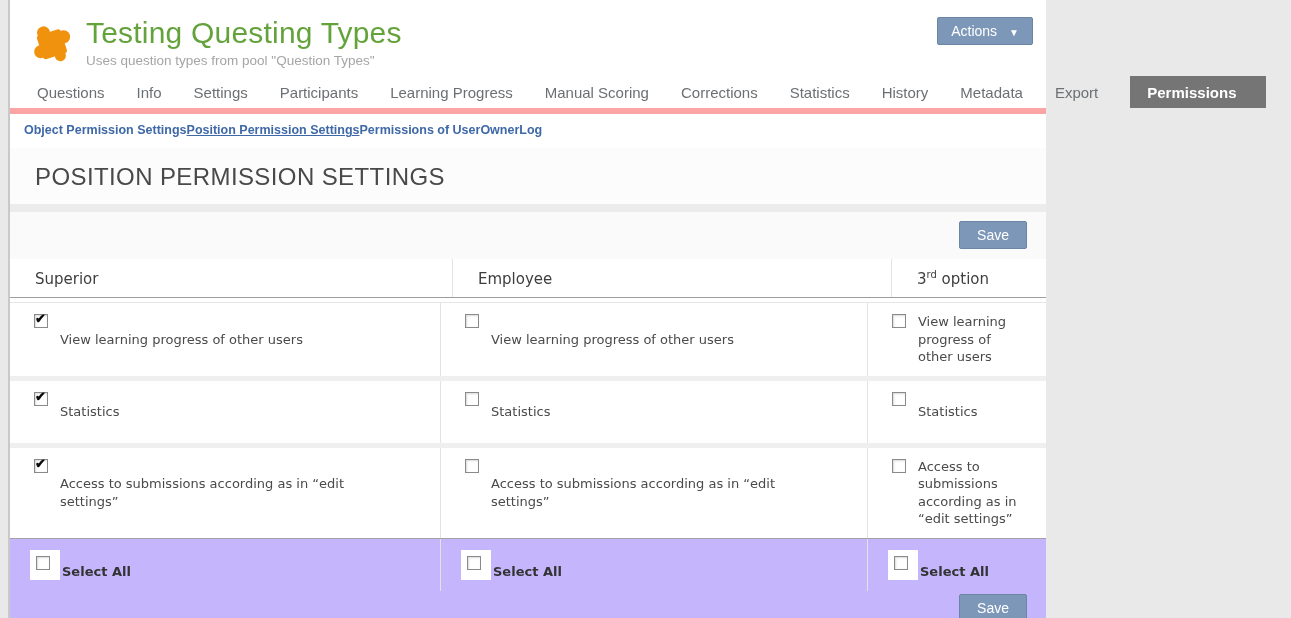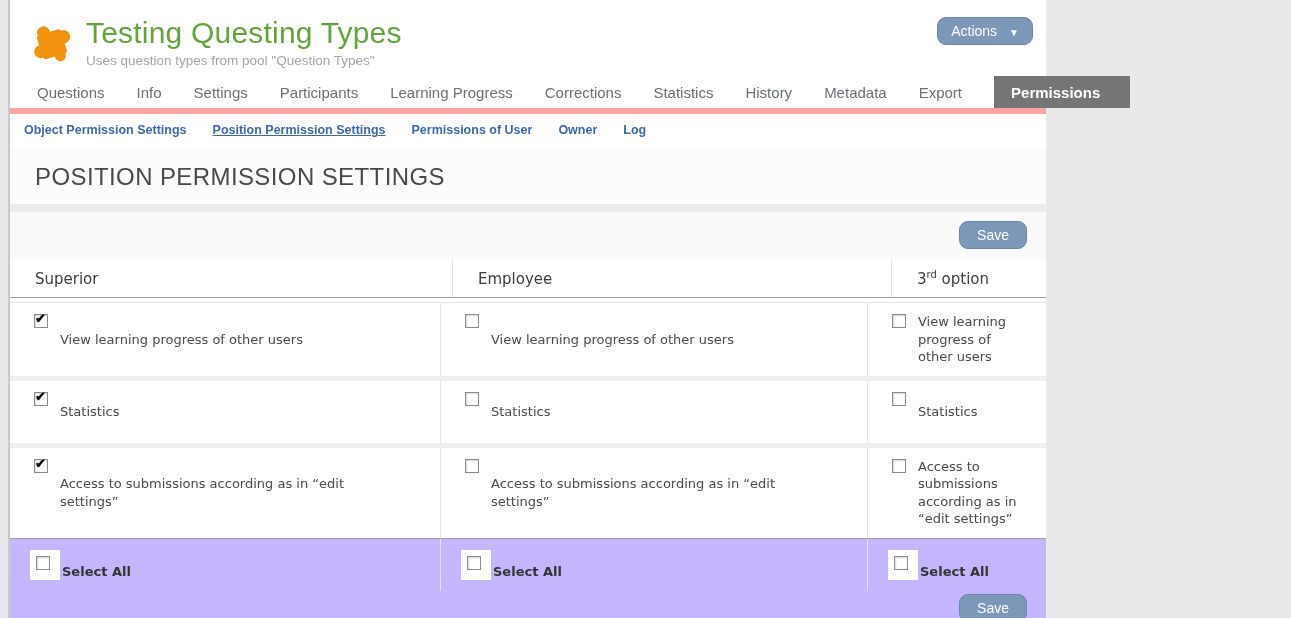--- a/index.html
+++ b/index.html
@@ -7,31 +7,31 @@
   body { background:#e9e9e9; font-family:"Liberation Sans", sans-serif; }
   .page { margin:0 10px 0 8px; width:1038px; min-height:618px; background:#fff; border-left:2px solid #c9c9c9; }
 
   
   .app-header { position:relative; padding:16px 0 8px 16px; display:flex; align-items:flex-start; background:#fff; }
   .obj-icon { width:50px; height:50px; margin-top:2px; }
   .titles { margin-left:10px; }
   .page-title { font-size:30px; font-weight:400; color:#64a33c; letter-spacing:.2px; }
   .page-subtitle { font-size:13.5px; color:#a5a5a5; margin-top:3px; }
   .btn { display:inline-block; background:#7d97b9; border:1px solid #6b86a5; color:#fff; font-size:14px;
-         font-family:"Liberation Sans", sans-serif; padding:5px 17px; border-radius:9px; cursor:pointer; }
+         font-family:"Liberation Sans", sans-serif; padding:5px 17px; border-radius:2px; cursor:pointer; }
   .actions-btn { position:absolute; right:13px; top:17px; padding:5px 13px; }
   .actions-btn .caret { font-size:10px; margin-left:12px; }
 
   
   .tabs { display:flex; align-items:flex-end; column-gap:32px; padding-left:27px; border-bottom:6px solid #fca5a5; background:#fff; }
   .tab { font-size:15px; color:#6c7073; padding:8px 0 7px 0; white-space:nowrap; cursor:pointer; }
   .tab.active { margin-left:auto; margin-right:19px; background:#757575; color:#fff; padding:8px 30px 7px 17px; font-weight:600; }
 
   
-  .subtabs { display:flex; column-gap:26px; padding:9px 0 11px 14px; background:#fff; }
+  .subtabs { display:flex; padding:9px 0 11px 14px; background:#fff; }
   .subtab { font-size:12.5px; font-weight:600; color:#3e68a8; cursor:pointer; white-space:nowrap; }
   .subtab.active { text-decoration:underline; }
 
   
   .heading-band { background:#fcfcfc; padding:15px 0 13px 25px; }
   .section-heading { font-size:24px; font-weight:400; color:#494949; letter-spacing:.4px; }
   .band-sep { height:8px; background:#ececec; }
 
   
   .toolbar-top { position:relative; height:47px; background:#fafafa; }
@@ -89,20 +89,21 @@
     </div>
     <button class="btn actions-btn"><span>Actions</span><span class="caret">▼</span></button>
   </div>
 
   <div class="tabs">
     <div class="tab">Questions</div>
     <div class="tab">Info</div>
     <div class="tab">Settings</div>
     <div class="tab">Participants</div>
     <div class="tab">Learning Progress</div>
+    <div class="tab">Manual Scoring</div>
     <div class="tab">Corrections</div>
     <div class="tab">Statistics</div>
     <div class="tab">History</div>
     <div class="tab">Metadata</div>
     <div class="tab">Export</div>
     <div class="tab active">Permissions</div>
   </div>
 
   <div class="subtabs">
     <div class="subtab">Object Permission Settings</div>

